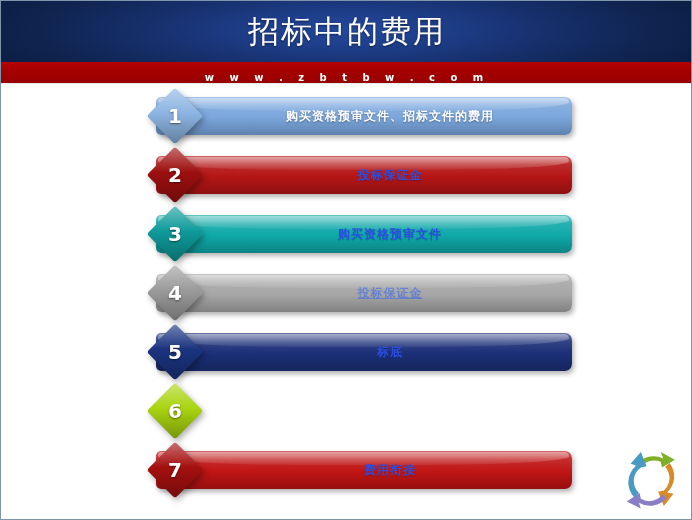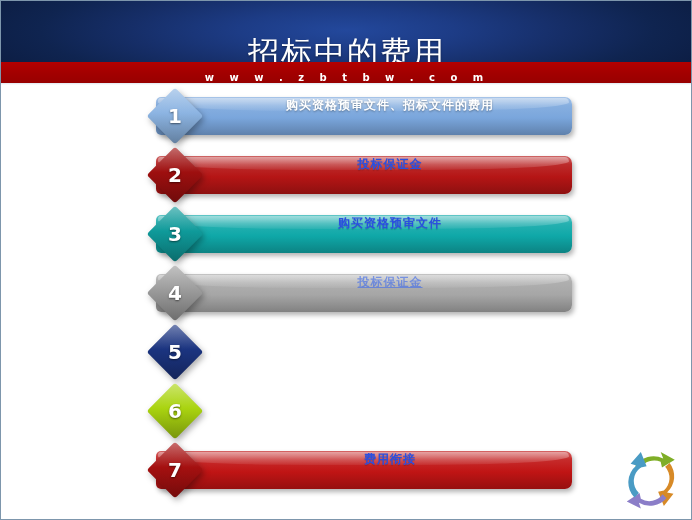--- a/index.html
+++ b/index.html
@@ -40,21 +40,20 @@
     height: 61px;
     display: flex;
     align-items: center;
     justify-content: center;
     color: #ffffff;
     font-family: "DejaVu Serif", "Liberation Serif", serif;
     font-size: 31px;
     letter-spacing: 2px;
     text-shadow: 0 1px 2px rgba(0,0,0,0.45);
     white-space: nowrap;
-    margin-top: 21px;
   }
 
   .redbar {
     position: absolute;
     left: 0;
     top: 61px;
     width: 692px;
     height: 21px;
     background: linear-gradient(180deg, #b40000 0%, #a20000 55%, #980000 100%);
   }
@@ -119,20 +118,21 @@
     pointer-events: none;
   }
 
   .bar-label {
     position: absolute;
     left: 60px;
     right: 8px;
     top: 0;
     height: 38px;
     display: flex;
+    align-items: center;
     justify-content: center;
     font-family: "DejaVu Sans", "Liberation Sans", sans-serif;
     font-size: 12px;
     font-weight: bold;
     letter-spacing: 1px;
     white-space: nowrap;
     z-index: 3;
   }
   .link-text {
     color: #2a4fe0;
@@ -244,20 +244,25 @@
           <div class="bar-label">
             <span class="faint-text">投标保证金</span>
           </div>
         </div>
         <div class="diamond">
           <div class="shape" style="background: linear-gradient(135deg, rgb(195, 195, 195) 0%, rgb(155, 155, 155) 45%, rgb(109, 109, 109) 100%);"></div>
           <div class="num">4</div>
         </div>
       </div>
       <div class="row" style="top: 236px;">
+        <div class="bar" style="background: linear-gradient(rgb(105, 118, 165) 0%, rgb(50, 68, 133) 22%, rgb(27, 47, 119) 55%, rgb(21, 37, 93) 100%);">
+          <div class="bar-label">
+            <span class="link-text">标底</span>
+          </div>
+        </div>
         <div class="diamond">
           <div class="shape" style="background: linear-gradient(135deg, rgb(118, 133, 179) 0%, rgb(27, 52, 128) 45%, rgb(19, 36, 90) 100%);"></div>
           <div class="num">5</div>
         </div>
       </div>
       <div class="row" style="top: 295px;">
         <div class="diamond">
           <div class="shape" style="background: linear-gradient(135deg, rgb(204, 229, 112) 0%, rgb(170, 212, 16) 45%, rgb(119, 148, 11) 100%);"></div>
           <div class="num">6</div>
         </div>

